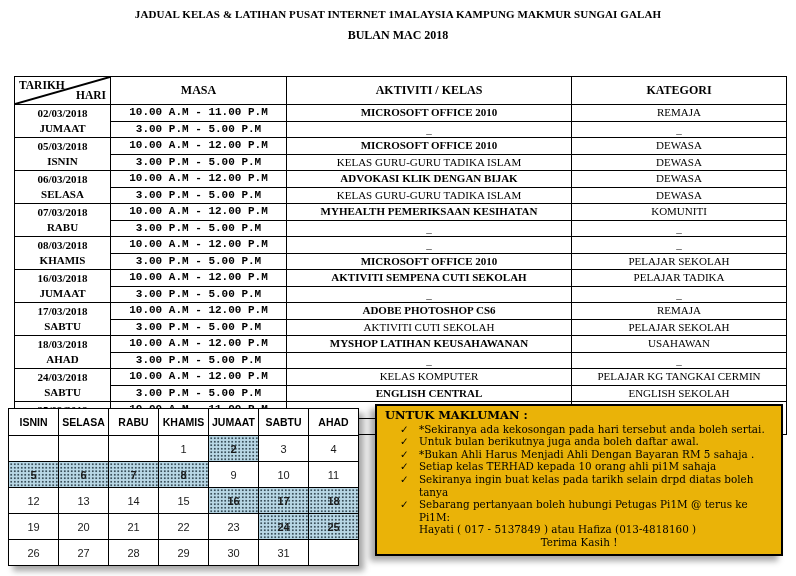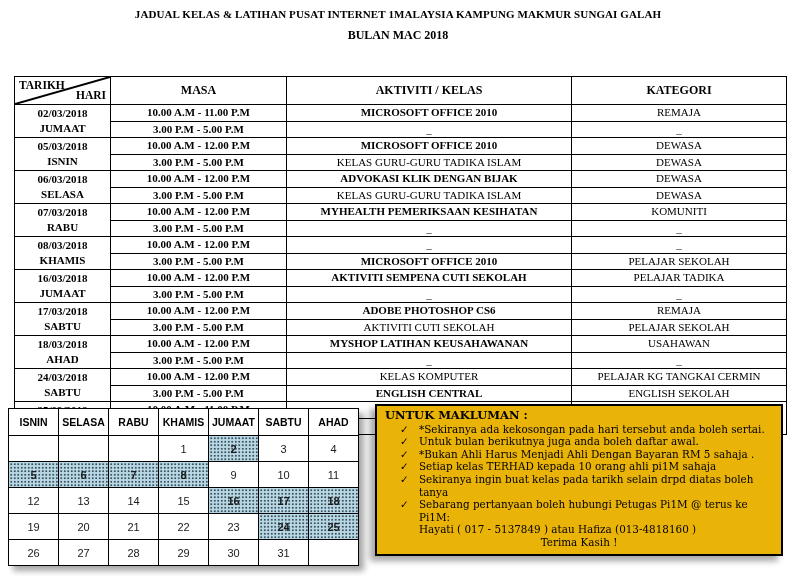--- a/index.html
+++ b/index.html
@@ -29,21 +29,21 @@
   table.schedule thead th{height:27px;font-size:12px;font-weight:bold;}
   .col-date{width:95px;}  .col-masa{width:175px;margin-top:17px;}
   .col-akt{width:284px;}  .col-kat{width:214px;}
 
   th.diag{position:relative;padding:0;}
   th.diag svg{position:absolute;left:0;top:0;width:100%;height:100%;}
   th.diag .lbl-tarikh{position:absolute;left:4px;top:1px;font-size:11.5px;}
   th.diag .lbl-hari{position:absolute;right:4px;bottom:1px;font-size:11.5px;}
 
   td.datecell{font-weight:bold;font-size:11.5px;}
-  td.masacell{font-weight:bold;font-size:11px;}
+  td.masacell{font-weight:bold;font-size:11px;font-family:Liberation Mono, monospace;}
   td.aktcell.b, td.katcell.b{font-weight:bold;}
   td.katcell{font-size:11px;}
   td.katmerged{font-size:11px;}
 
   
   .bottom{position:absolute;left:0;top:404px;width:796px;height:172px;}
 
   table.calendar{
     border-collapse:collapse;table-layout:fixed;
     position:absolute;left:8px;top:4px;

